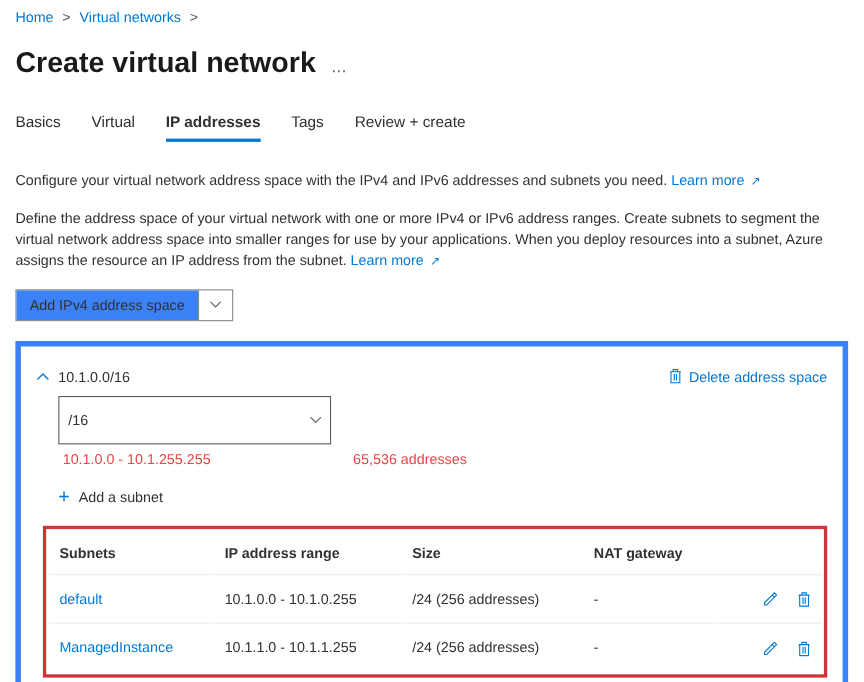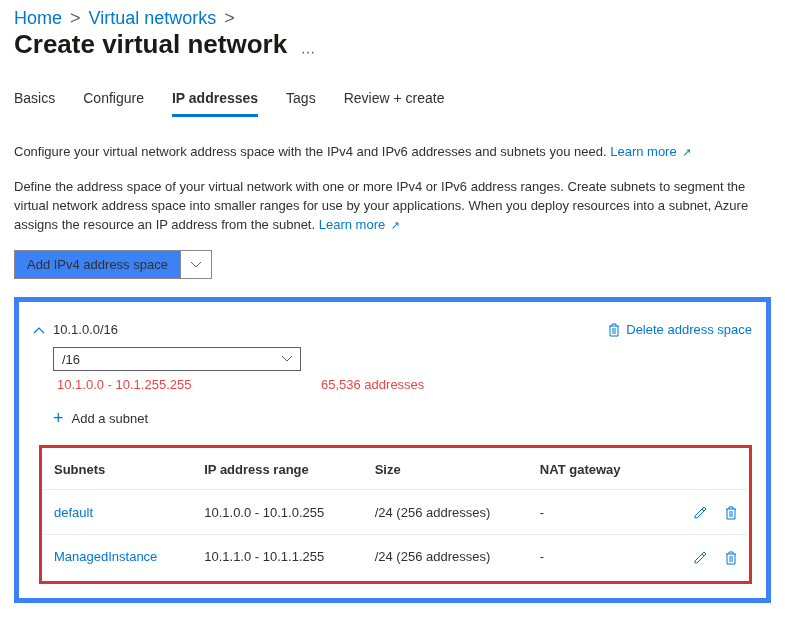--- a/index.html
+++ b/index.html
@@ -7,21 +7,21 @@
       font-family: "Segoe UI", -apple-system, sans-serif;
       font-size: 13px;
       color: #323130;
       background: #fff;
       width: 785px;
       padding: 8px 14px;
     }
     a { color: #0078d4; text-decoration: none; cursor: pointer; }
 
     
-    .breadcrumb { display: flex; align-items: center; gap: 8px; font-size: 18px; color: #605e5c; margin-bottom: 0;}
+    .breadcrumb { display: flex; align-items: center; gap: 8px; font-size: 13px; color: #605e5c; margin-bottom: 18px;}
     .breadcrumb .sep { color: #605e5c; }
 
     
     .title-row { display: flex; align-items: flex-end; gap: 14px; margin-bottom: 24px;}
     h1 { font-size: 26px; font-weight: 600; color: #1b1a19; }
     .more-dots { color: #605e5c; font-size: 14px; letter-spacing: 2px; cursor: pointer;}
 
     
     .tabs { display: flex; gap: 28px; border-bottom: none; margin-bottom: 26px;}
     .tab { padding: 6px 0 8px 0; font-size: 14px; color: #323130; cursor: pointer; border-bottom: 3px solid transparent;}
@@ -41,21 +41,21 @@
     .panel { border: 5px solid #3b82f6; padding: 20px 14px 14px 14px; }
     .panel-header { display: flex; align-items: center; justify-content: space-between; margin-bottom: 10px;}
     .panel-header-left { display: flex; align-items: center; gap: 8px;}
     .chev-up { color: #0078d4; font-size: 13px;}
     .addr-title { font-size: 13px; }
     .delete-link { display: flex; align-items: center; gap: 6px; cursor: pointer;}
 
     .addr-inputs { display: flex; gap: 16px; margin-left: 20px; margin-bottom: 6px;}
     .txt-input { border: 1px solid #605e5c; height: 28px; padding: 0 8px; font-size: 13px; width: 248px;}
     .select-wrap { position: relative; width: 248px;}
-    .select-input { border: 1px solid #605e5c; height: 24px; padding: 0 8px; font-size: 13px; width: 100%; display: flex; align-items: center; justify-content: space-between; cursor: pointer;}
+    .select-input { border: 1px solid #605e5c; height: 44px; padding: 0 8px; font-size: 13px; width: 100%; display: flex; align-items: center; justify-content: space-between; cursor: pointer;}
 
     .addr-meta { display: flex; margin-left: 24px; gap: 16px; font-size: 13px; color: #ef4444; margin-bottom: 16px;}
     .addr-meta > div:first-child { width: 248px;}
 
     .add-subnet { display: flex; align-items: center; gap: 8px; margin-left: 20px; margin-bottom: 16px; cursor: pointer;}
     .plus-icon { color: #0078d4; font-size: 18px; font-weight: 300;}
 
     
     .tbl-wrap { border: 3px solid #d13438; margin-left: 6px; padding: 2px;}
     table { width: 100%; border-collapse: collapse; font-size: 13px;}
@@ -82,21 +82,21 @@
 
 
 <div class="title-row">
   <h1>Create virtual network</h1>
   <span class="more-dots">⋯</span>
 </div>
 
 
 <div class="tabs">
   <div class="tab">Basics</div>
-  <div class="tab">Configure</div>
+  <div class="tab">Virtual</div>
   <div class="tab active">IP addresses</div>
   <div class="tab">Tags</div>
   <div class="tab">Review + create</div>
 </div>
 
 
 <div class="desc">
   <span>Configure your virtual network address space with the IPv4 and IPv6 addresses and subnets you need. </span><a><span>Learn more</span> <span class="ext-icon">↗</span></a>
 </div>
 <div class="desc">

